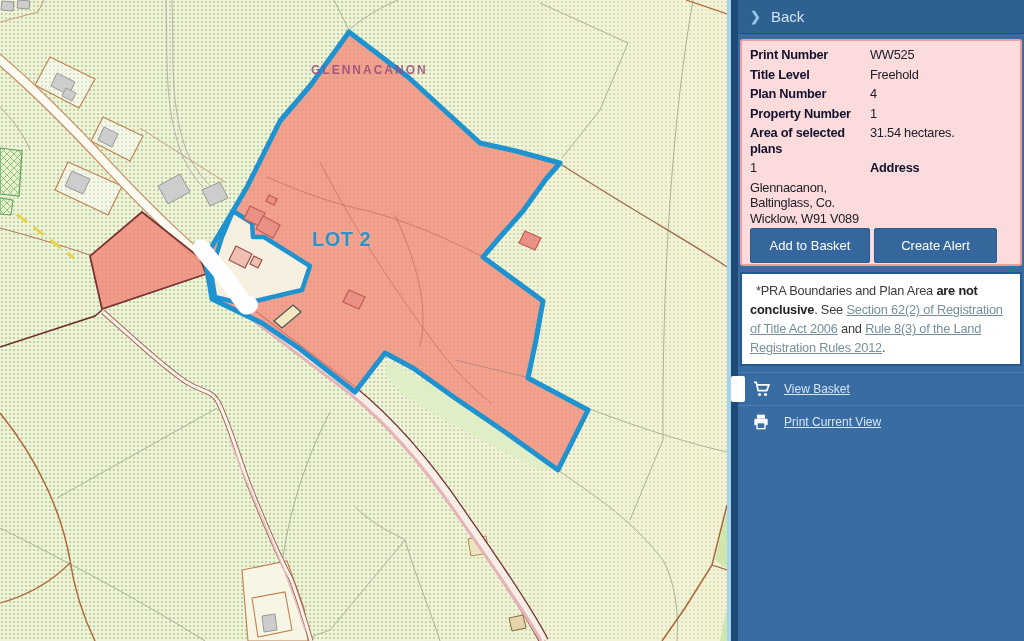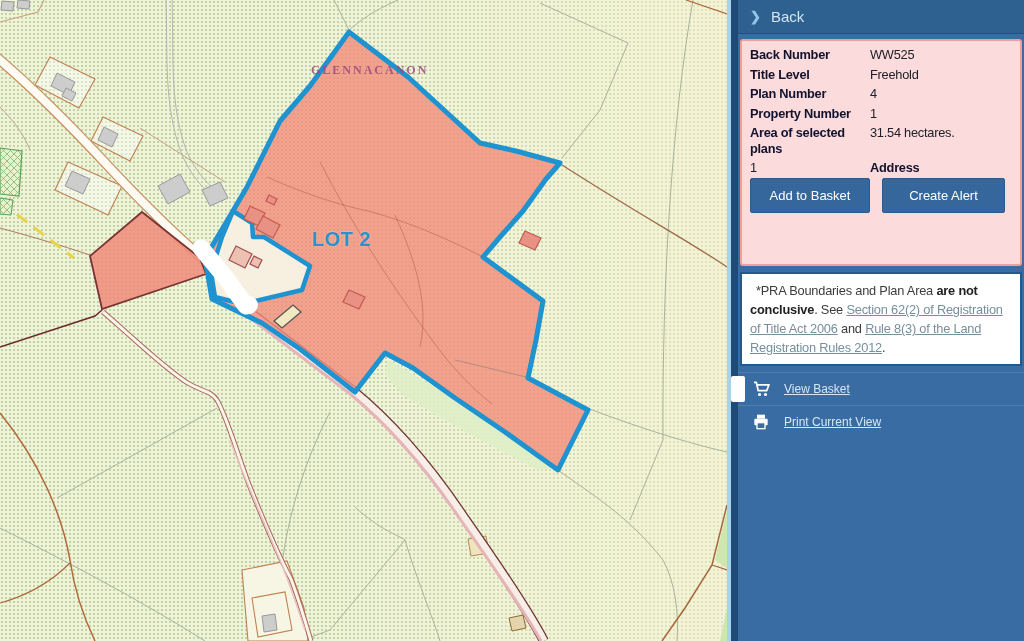--- a/index.html
+++ b/index.html
@@ -9,21 +9,21 @@
 
   
   .map { position:relative; width:727px; height:641px;
     background-color:#eff3da;
     background-image: radial-gradient(#c2d3a2 0.8px, transparent 0.95px);
     background-size:4px 4px;
     border-right:4px solid #a6d3ec; }
   .map svg { position:absolute; left:0; top:0; }
   .townland { position:absolute; left:311px; top:63px; font-size:12px;
     font-weight:600; letter-spacing:2px; color:rgba(154,74,122,0.85);
-    white-space:nowrap;font-family:Liberation Serif, serif; }
+    white-space:nowrap; }
   .lot { position:absolute; left:312px; top:228px; font-size:20px;
     font-weight:700; letter-spacing:0.5px; color:#2b91c7;
     text-shadow:0 0 2px rgba(255,255,255,0.45); white-space:nowrap; }
 
   
   .sidebar { position:relative; width:286px; height:641px;
     background:#3a6ca4; border-left:7px solid #1d4a77; }
   .backbar { height:33px; display:flex; align-items:center;
     background:#2e6090; border-bottom:1px solid #234f7d; cursor:pointer; }
   .backbar .chev { margin-left:12px; color:#93c4e9; font-size:13px;
@@ -31,21 +31,21 @@
   .backbar .blabel { margin-left:10px; color:#d3e4f2; font-size:15px; }
 
   .panel { margin:5px 2px 0 2px; height:227px; box-sizing:border-box;
     background:#fbdbdb; border:2px solid #ef9e9e; border-radius:3px;
     padding:6px 8px 0 8px; }
   .rows { display:grid; grid-template-columns:120px 1fr; row-gap:4px;
     font-size:12.8px; line-height:15.5px; letter-spacing:-0.25px;
     color:#1c1c30; }
   .rows .lab { font-weight:bold; color:#12122e; padding-right:4px; }
   .rows .val { color:#20202a; }
-  .btnrow { display:flex; gap:12px; margin-top:2px; }
+  .btnrow { display:flex; gap:4px; margin-top:2px; }
   .btnrow button { height:33px; background:#35679d; color:#ffffff;
     border:1px solid #2d5a8c; border-radius:2px; font-size:13px;
     font-family:"Liberation Sans", sans-serif; cursor:pointer; }
   .btn-basket { width:118px; }
   .btn-alert  { width:121px; }
 
   .disclaimer { margin:6px 2px 0 2px; background:#ffffff;
     border:2px solid #235a8c; padding:7px 8px; font-size:12.8px;
     letter-spacing:-0.2px; line-height:19px; color:#3c3c3c;
     text-indent:6px; }
@@ -198,32 +198,33 @@
 
   <div class="sidebar">
 
     <div class="backbar">
       <span class="chev">❯</span>
       <span class="blabel">Back</span>
     </div>
 
     <div class="panel">
       <div class="rows">
-        <span class="lab">Back Number</span>
+        <span class="lab">Print Number</span>
         <span class="val">WW525</span>
         <span class="lab">Title Level</span>
         <span class="val">Freehold</span>
         <span class="lab">Plan Number</span>
         <span class="val">4</span>
         <span class="lab">Property Number</span>
         <span class="val">1</span>
         <span class="lab">Area of selected plans</span>
         <span class="val">31.54 hectares.</span>
         <span class="val">1</span>
         <span class="lab">Address</span>
+        <span class="val">Glennacanon, Baltinglass, Co. Wicklow, W91 V089</span>
       </div>
       <div class="btnrow">
         <button class="btn-basket">Add to Basket</button>
         <button class="btn-alert">Create Alert</button>
       </div>
     </div>
 
     <div class="disclaimer">
       <span>*PRA Boundaries and Plan Area </span><b>are not conclusive</b><span>. See </span><a>Section 62(2) of Registration of Title Act 2006</a><span> and </span><a>Rule 8(3) of the Land Registration Rules 2012</a><span>.</span>
     </div>

